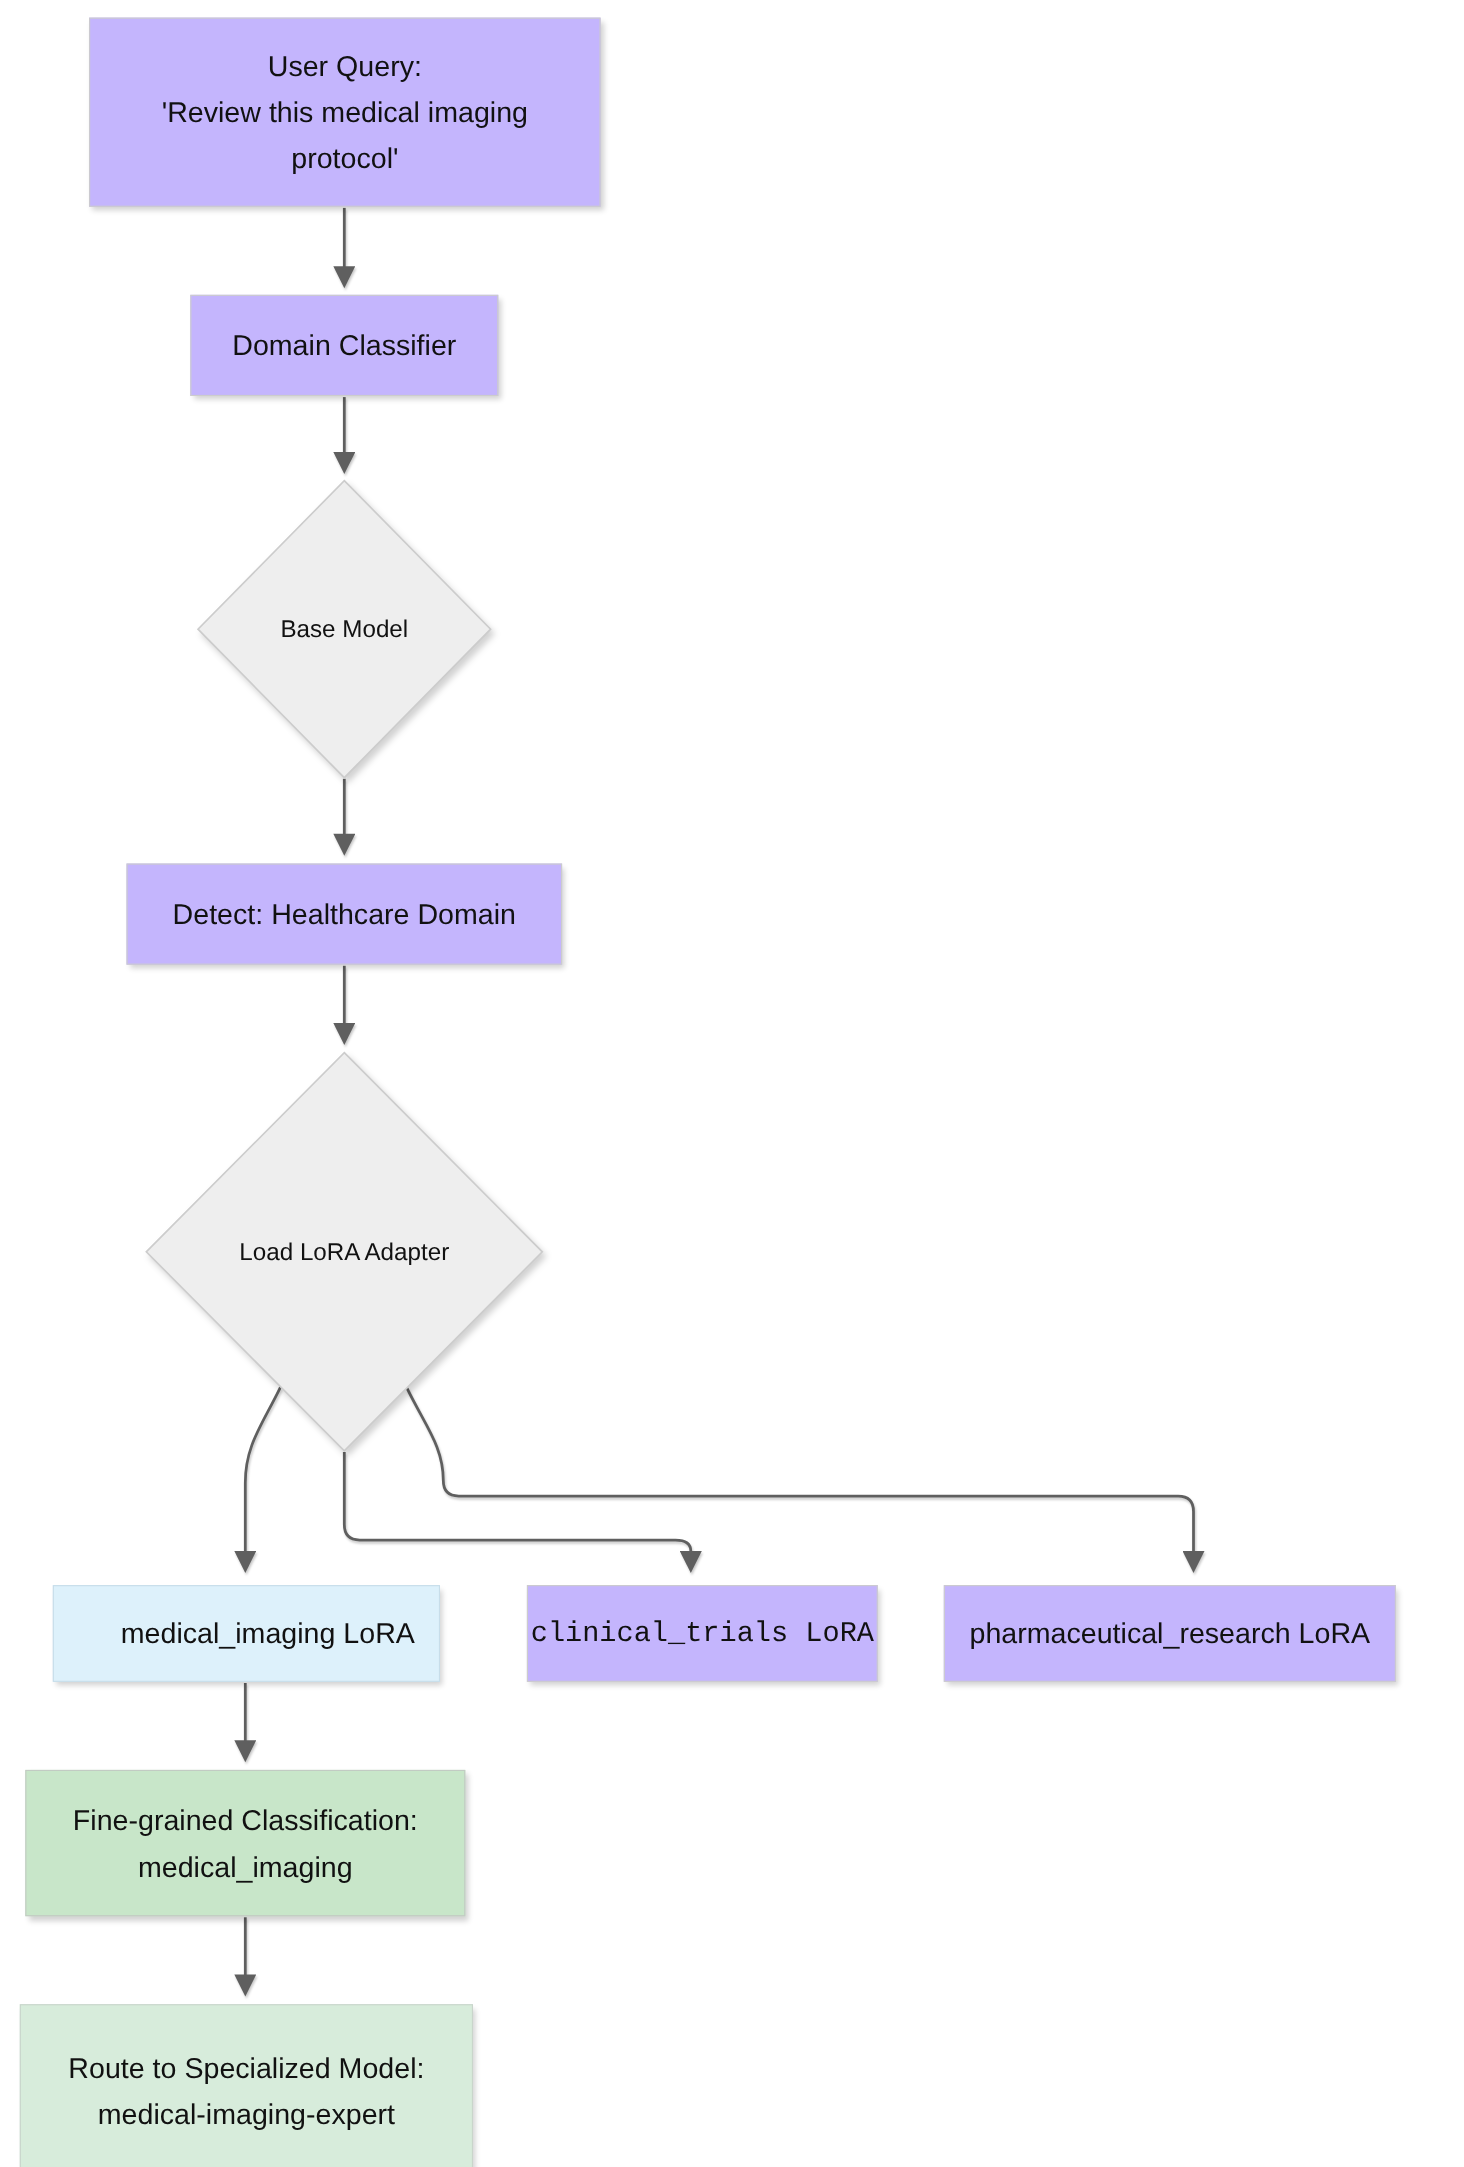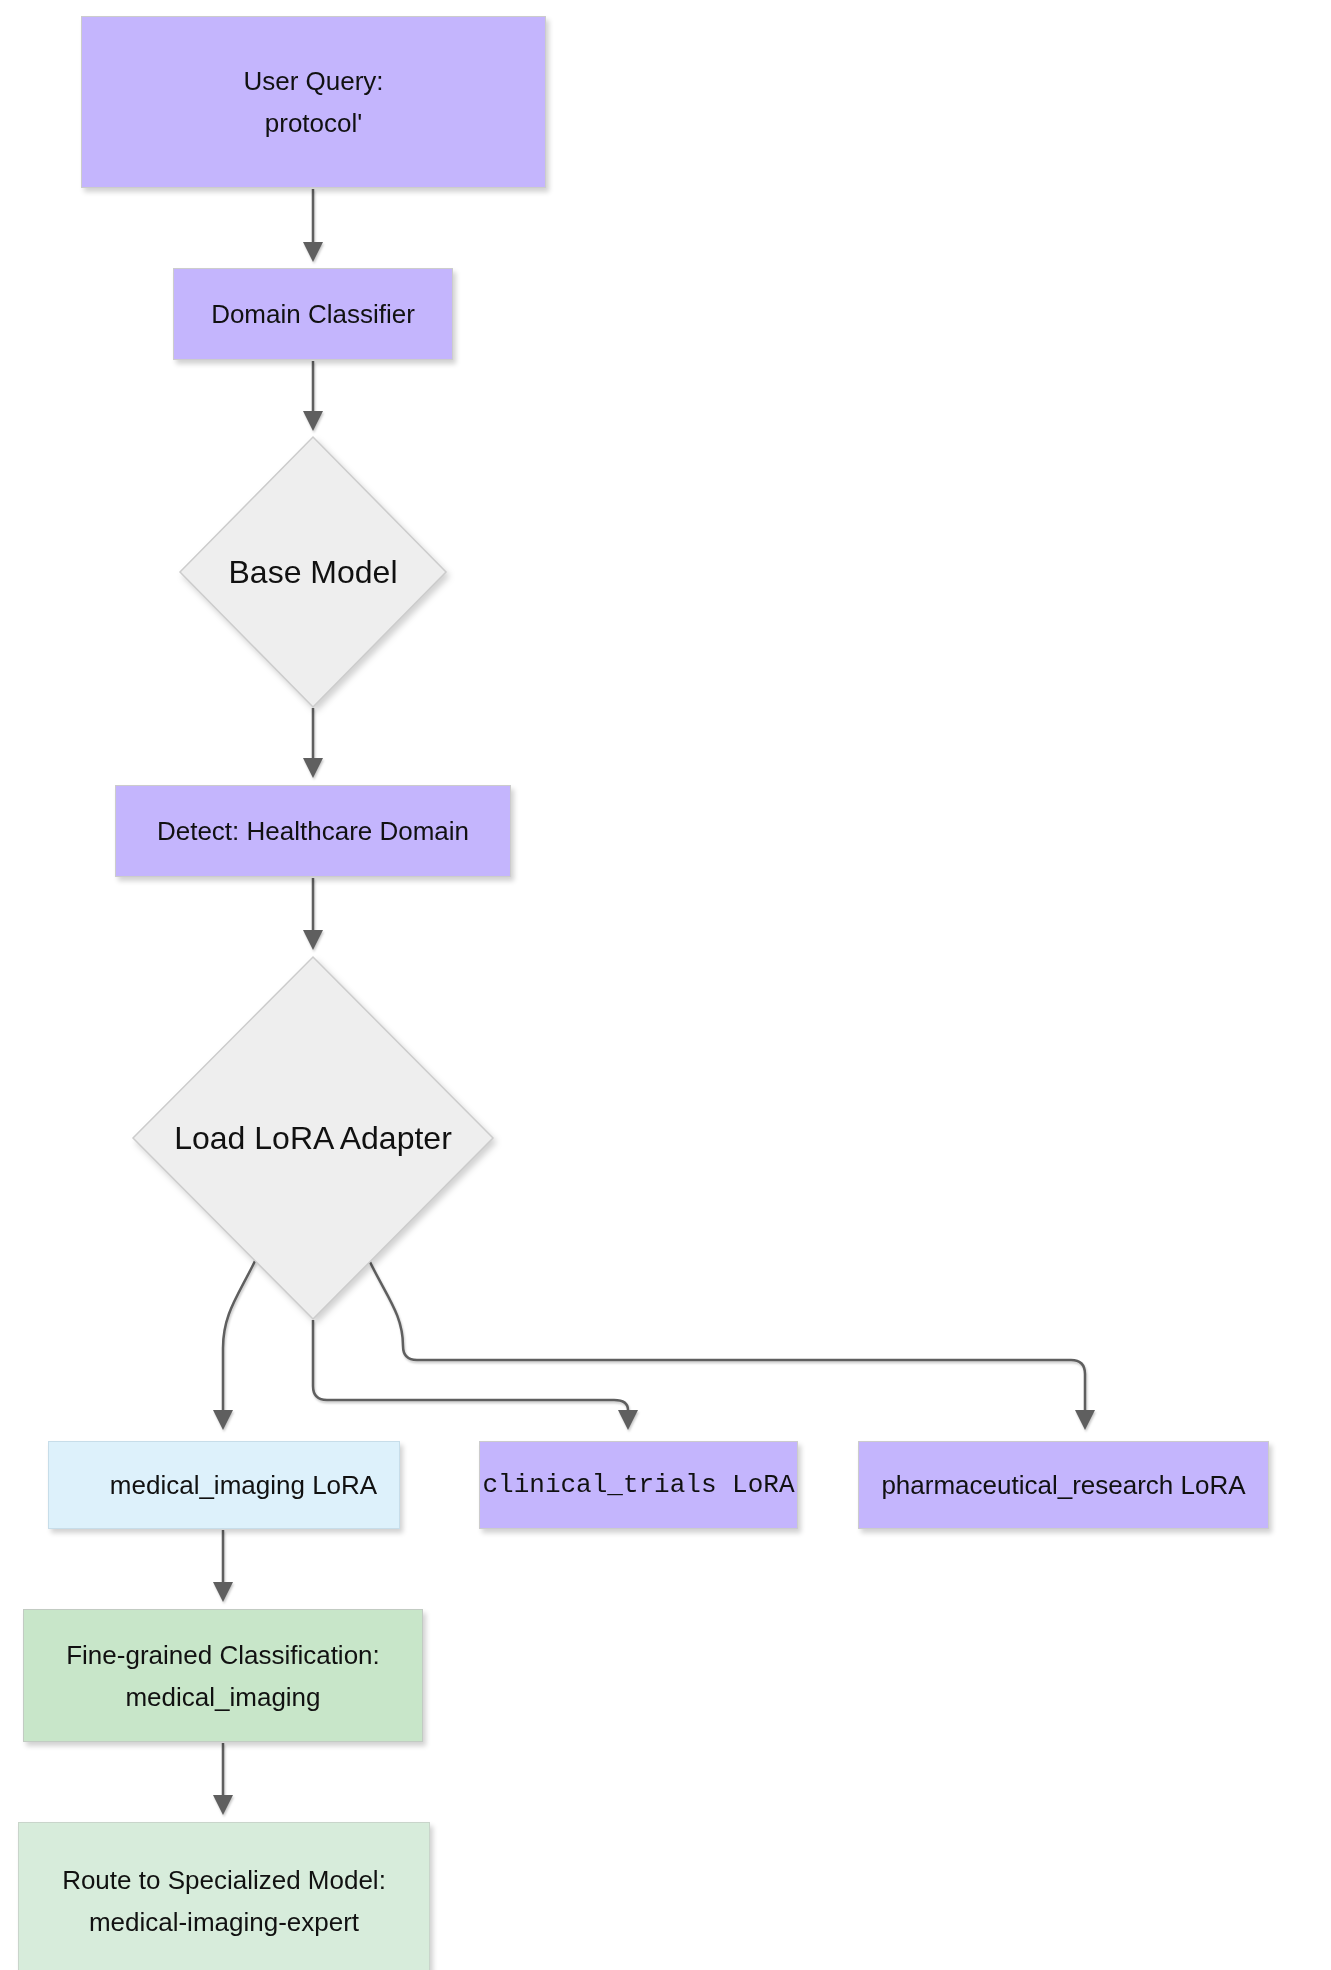--- a/index.html
+++ b/index.html
@@ -19,21 +19,21 @@
     text-align:center; font-size:26px; line-height:42px;
     border:1px solid #cccccc; box-shadow:3px 4px 5px rgba(0,0,0,0.18);
   }
   .node span { display:block; white-space:nowrap; }
   .fill-gray  { background:#c4b5fd; border-color:#cccccc; }
   .fill-blue  { background:#ddf1fb; border-color:#c7dde9; }
   .fill-green { background:#c8e6c9; border-color:#c2cbc3; }
   .fill-green-light { background:#d7ecdb; border-color:#c9d5cb; }
   .diamond-label {
     position:absolute; display:flex; align-items:center; justify-content:center;
-    text-align:center; font-size:32px; line-height:42px; pointer-events:none;
+    text-align:center; font-size:22px; line-height:42px; pointer-events:none;
   }
 </style>
 </head>
 <body>
 
 <div class="canvas">
 
   <svg class="edges" viewBox="0 0 1331 1970" xmlns="http://www.w3.org/2000/svg">
     <defs>
       <marker id="arrowhead" viewBox="0 0 10 10" refX="1" refY="5" markerUnits="userSpaceOnUse" markerWidth="22" markerHeight="20" orient="auto">
@@ -52,20 +52,21 @@
       <path class="edge" marker-end="url(#arrowhead)" d="M223,1530 V1584"></path>
       <path class="edge" marker-end="url(#arrowhead)" d="M223,1743 V1797"></path>
     </g>
 
     <polygon class="diamond" points="313,437 446,572 313,707 180,572"></polygon>
     <polygon class="diamond" points="313,957 493,1138 313,1319 133,1138"></polygon>
   </svg>
 
   <div class="node fill-gray" style="left:81px; top:16px; width:465px; height:172px;">
     <span>User Query:</span>
+    <span>'Review this medical imaging</span>
     <span>protocol'</span>
   </div>
 
   <div class="node fill-gray" style="left:173px; top:268px; width:280px; height:92px;">
     <span>Domain Classifier</span>
   </div>
 
   <div class="diamond-label" style="left:193px; top:552px; width:240px; height:40px;">Base Model</div>
 
   <div class="node fill-gray" style="left:115px; top:785px; width:396px; height:92px;">

